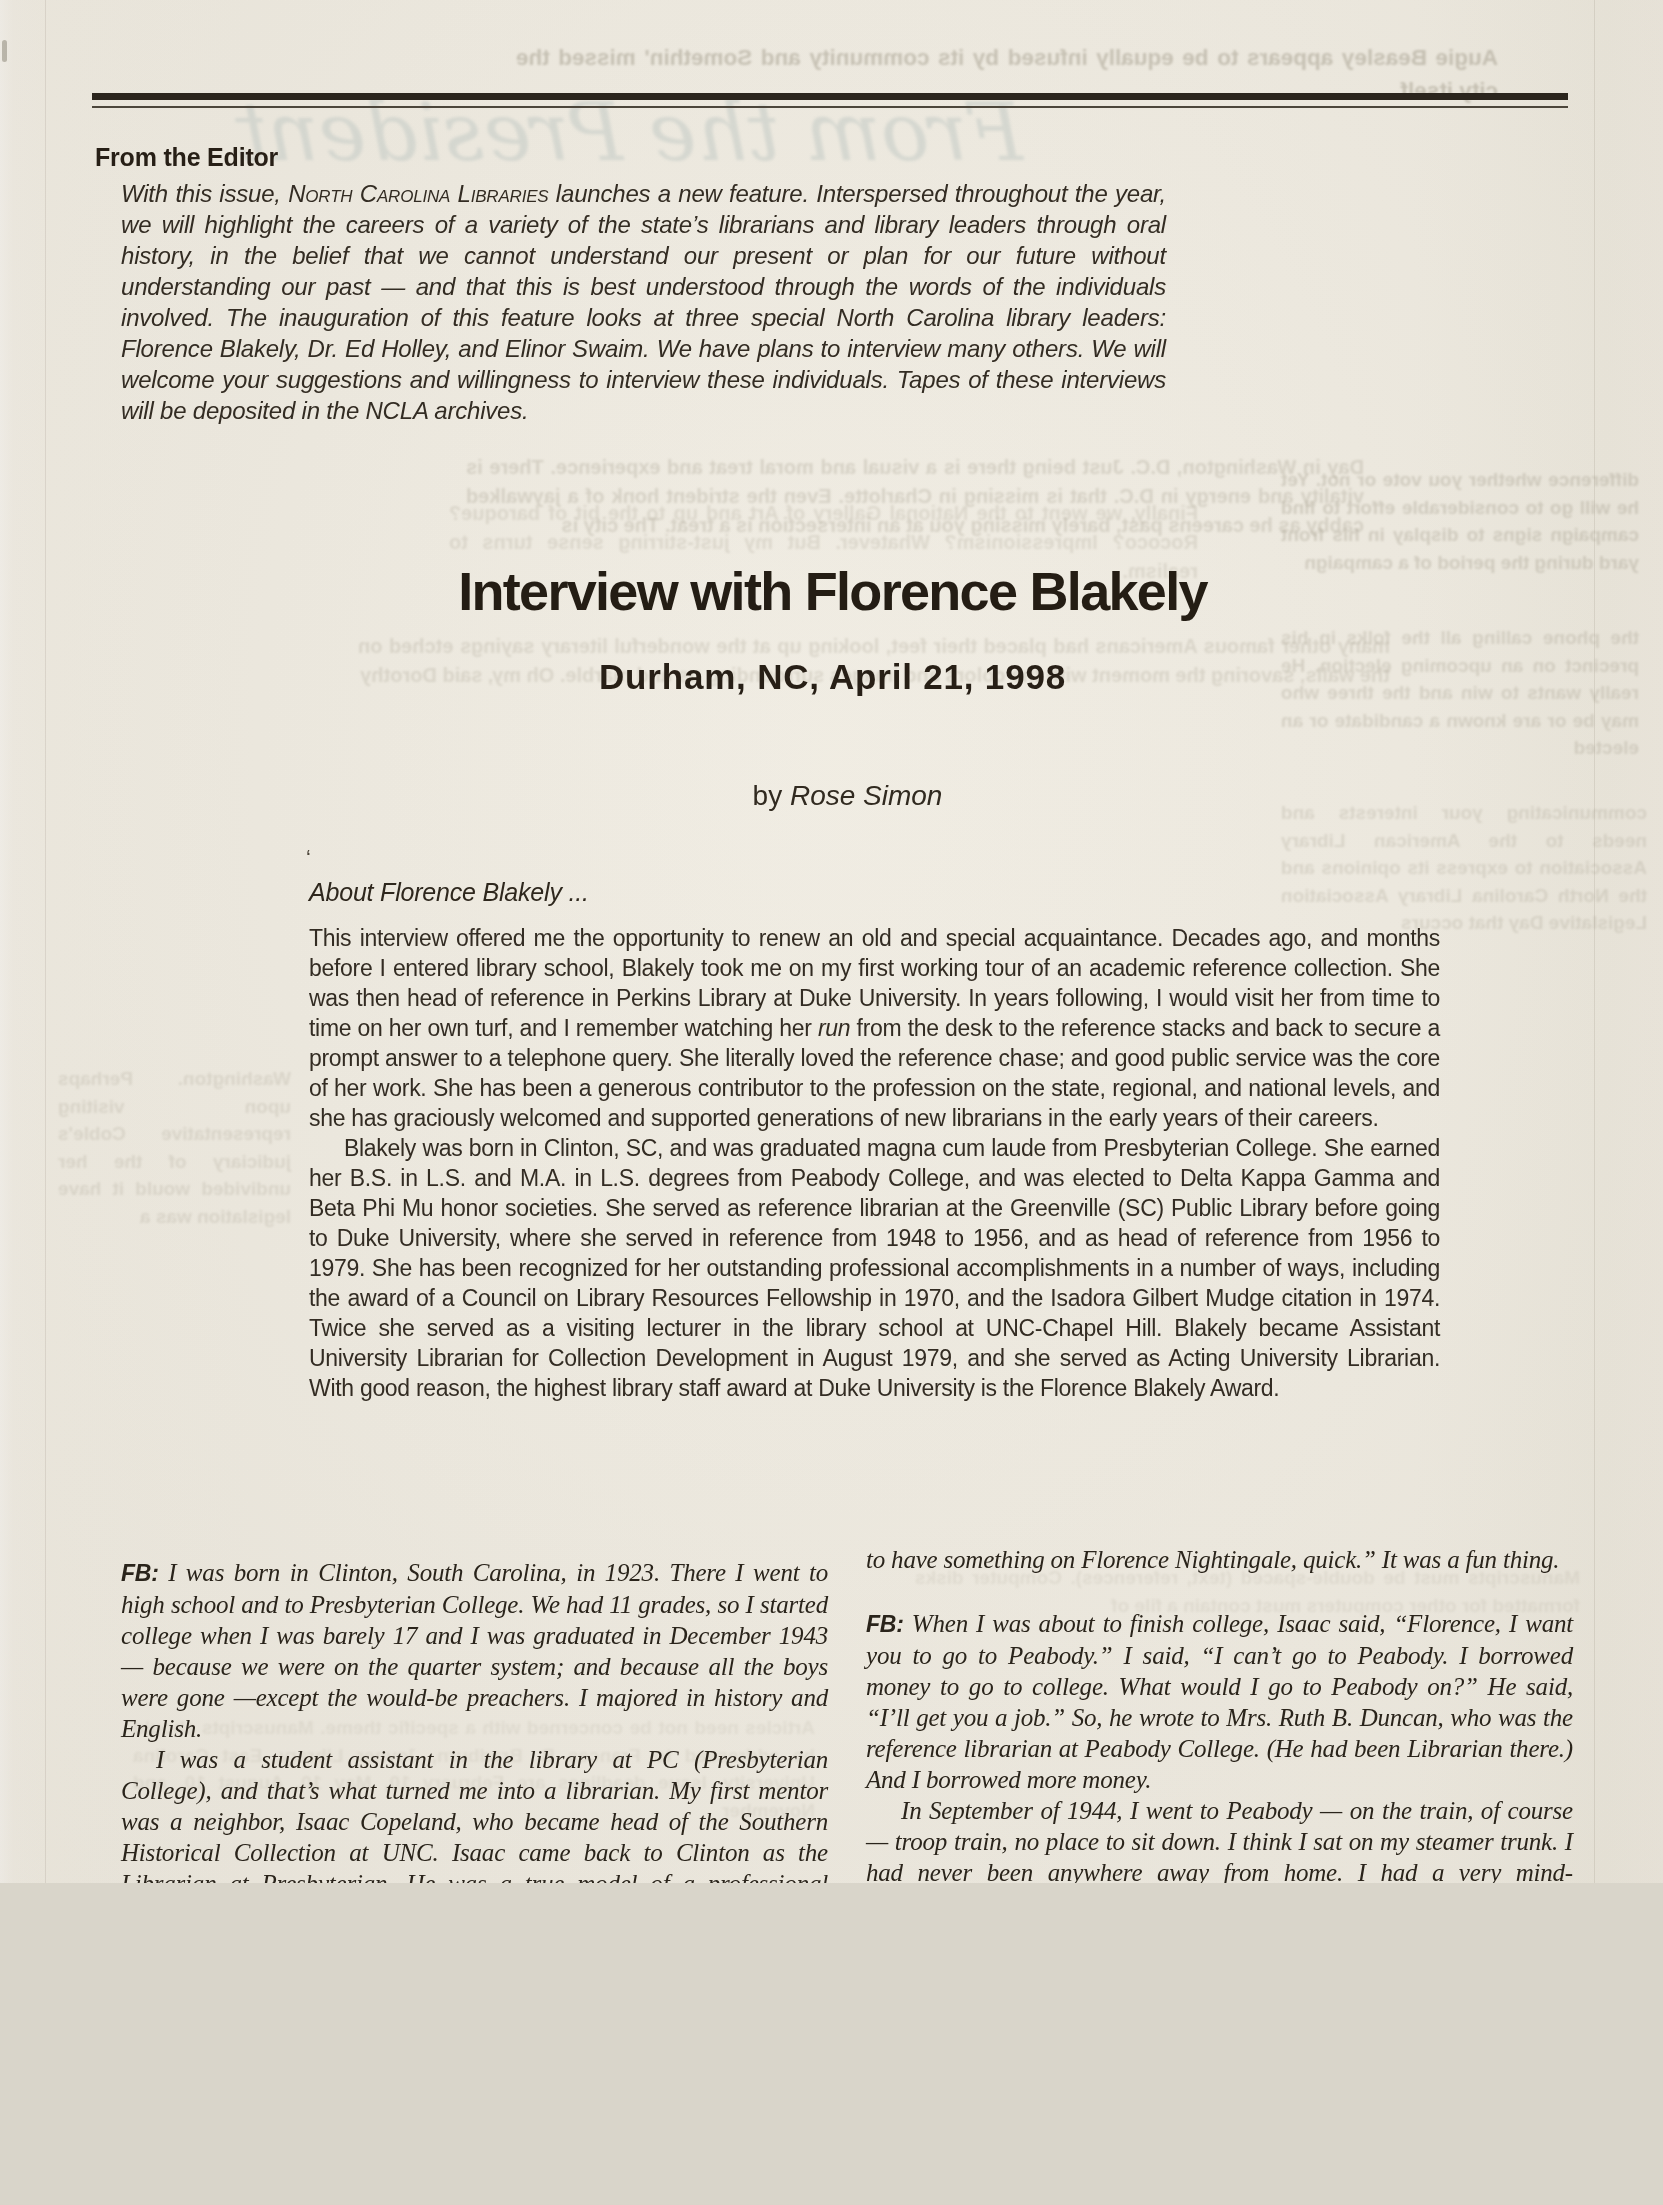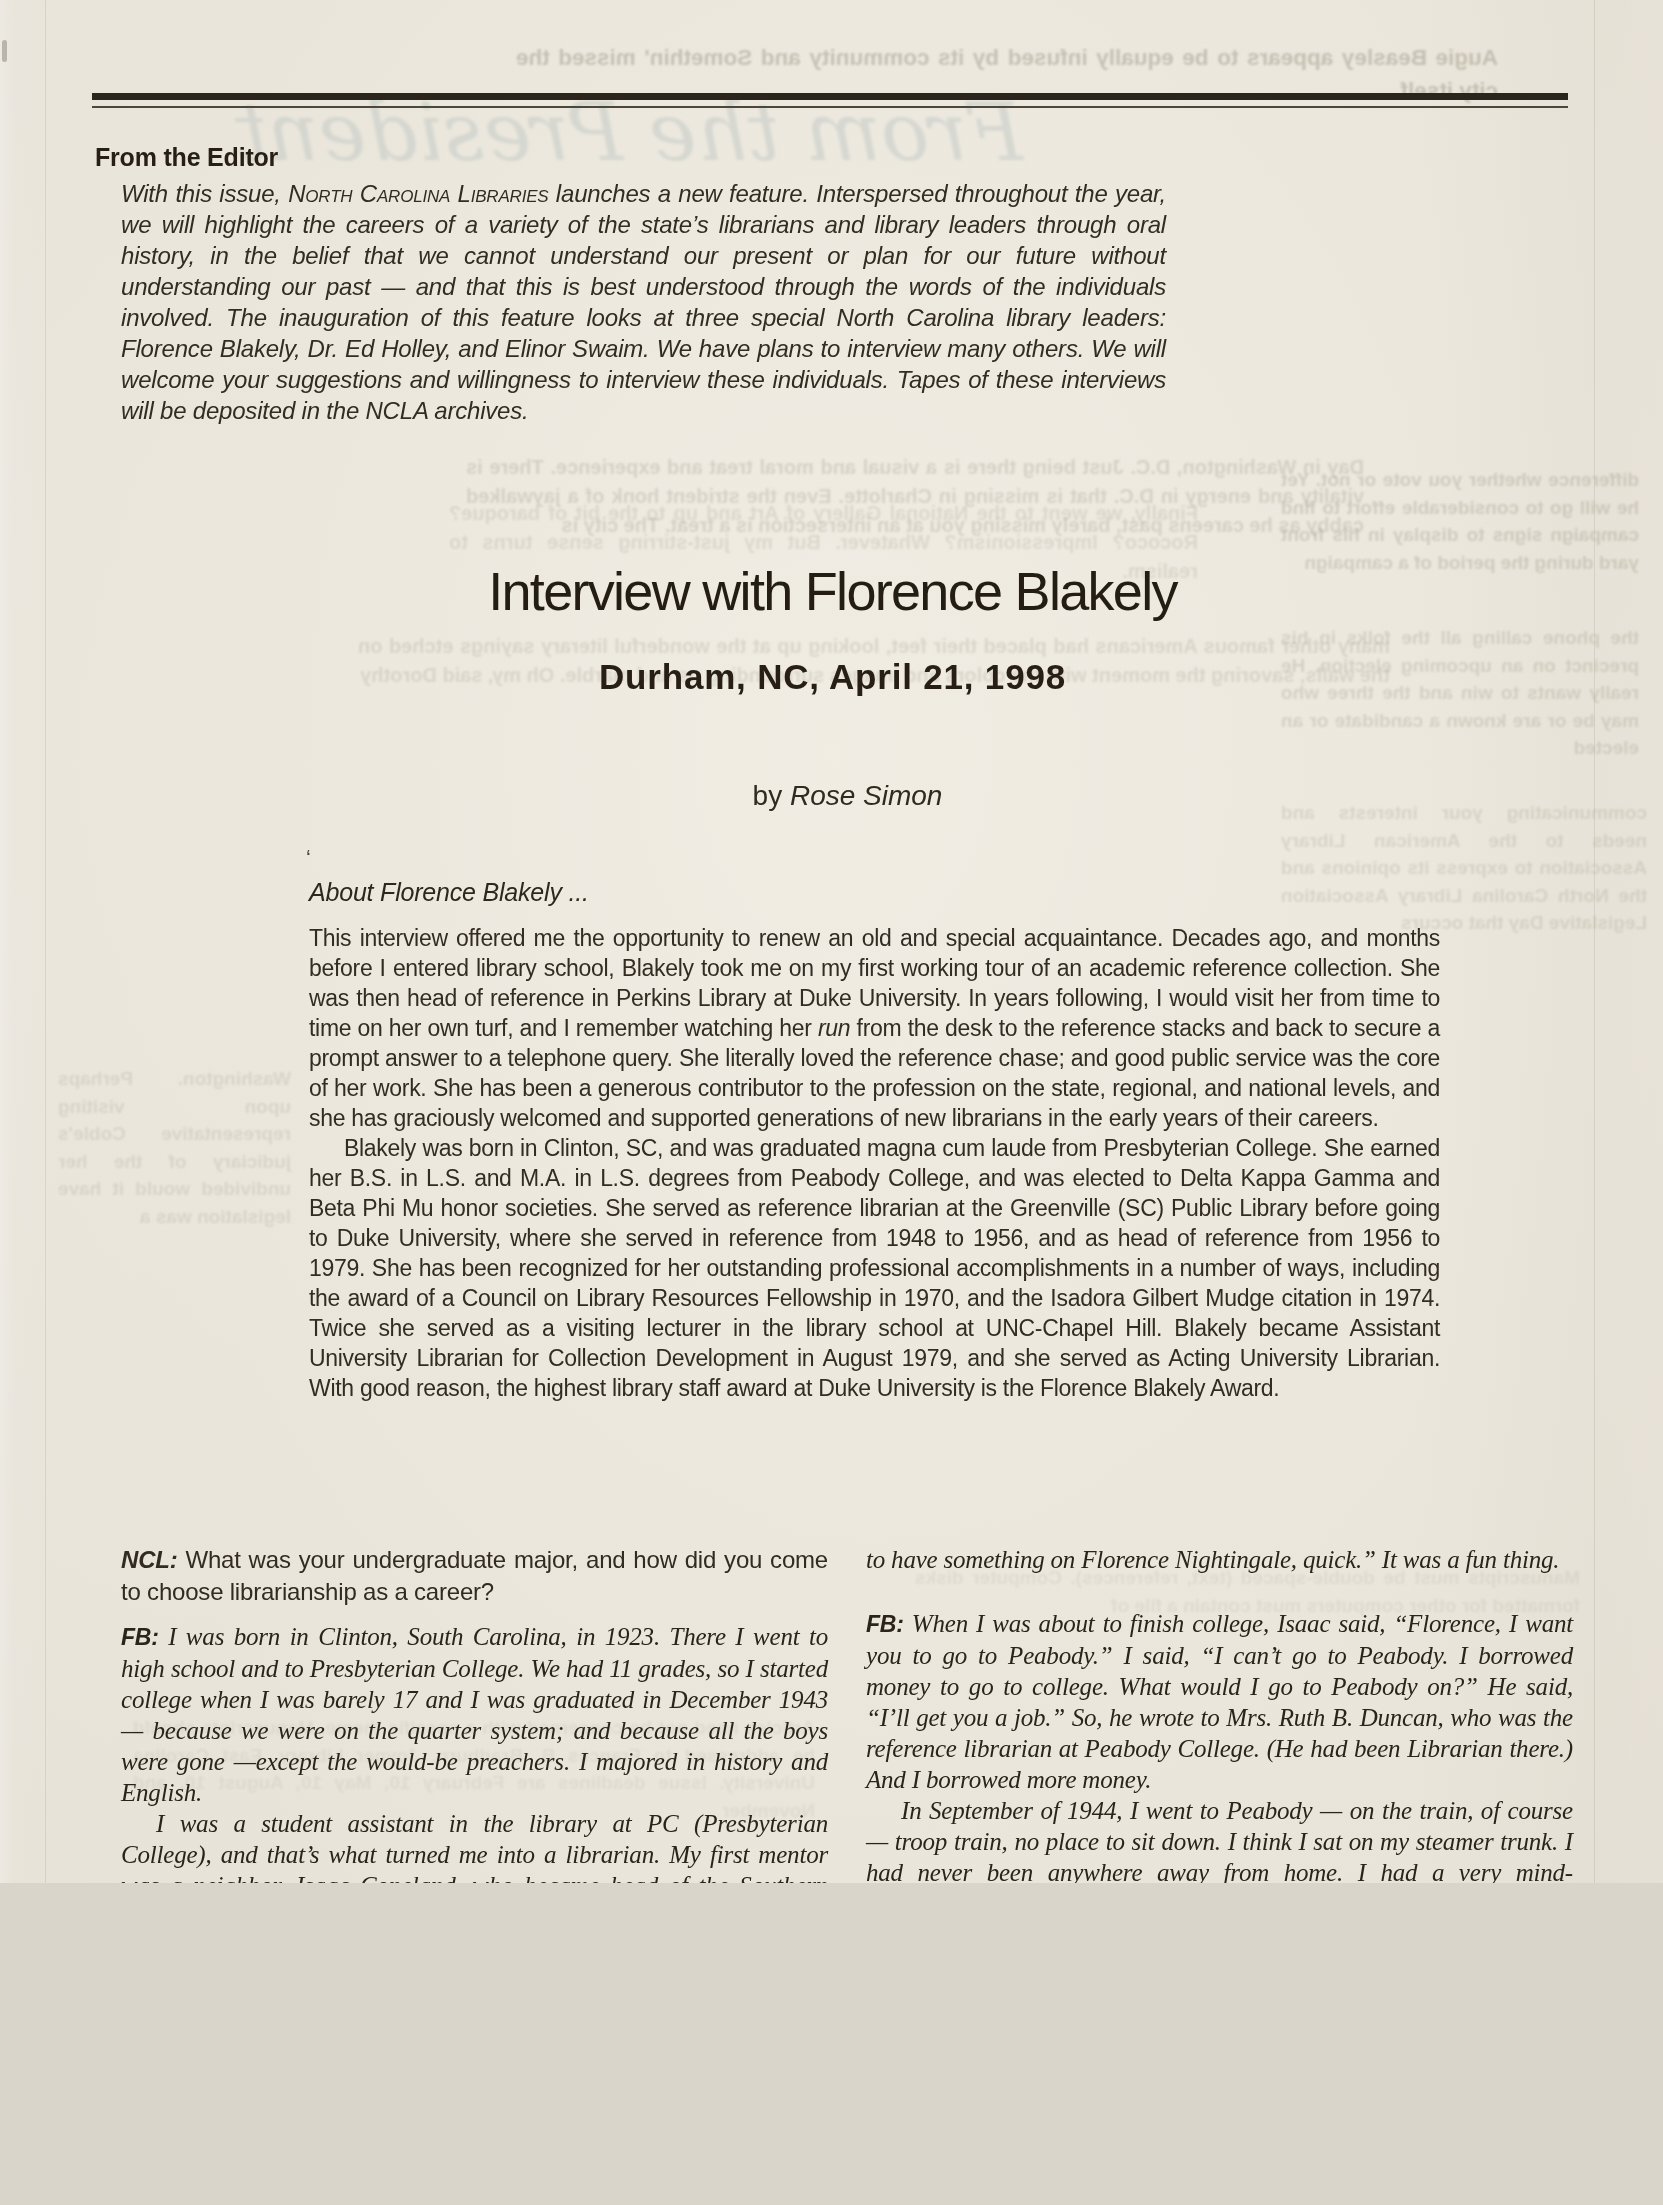--- a/index.html
+++ b/index.html
@@ -18,21 +18,21 @@
   
   .rule-thick{left:92px;top:93px;width:1476px;height:6.7px;background:#2b251d;}
   .rule-thin{left:92px;top:106px;width:1476px;height:1.7px;background:#4c463b;}
   
   .editor-heading{left:95px;top:143px;margin:0;font-size:25px;font-weight:700;color:#271f16;letter-spacing:-0.2px;}
   .editor-body{left:121px;top:178px;width:1045px;margin:0;font-style:italic;font-size:24px;line-height:31px;
     color:#332c23;text-align:justify;letter-spacing:-0.2px;}
   .sc{font-variant:small-caps;}
   
   .title-wrap{left:92px;top:0;width:1481px;text-align:center;}
-  .title{position:absolute;left:0;top:564px;width:100%;margin:0;font-size:54px;font-weight:400;
+  .title{position:absolute;left:0;top:564px;width:100%;margin:0;font-size:54px;font-weight:700;
     letter-spacing:-1.7px;color:#241d14;line-height:1;}
   .subtitle{position:absolute;left:0;top:659px;width:100%;margin:0;font-size:35px;font-weight:700;
     letter-spacing:0.8px;color:#271f16;line-height:1;}
   .byline{position:absolute;left:0;top:764px;width:100%;margin:15px;font-size:28px;color:#312a20;line-height:1.2;}
   .about{left:309px;top:878px;margin:0;font-style:italic;font-size:25px;color:#2e271d;letter-spacing:-0.2px;}
   .stray{left:306px;top:845px;font-size:21.6px;color:#4a4337;}
   
   .intro{left:309px;top:923px;width:1131px;font-size:23px;line-height:30px;color:#332c23;
     text-align:justify;letter-spacing:-0.3px;}
   .intro p{margin:0;}
@@ -97,21 +97,20 @@
 
   <div class="abs stray z">‘</div>
   <p class="abs about z">About Florence Blakely ...</p>
 
   <div class="abs intro z">
     <p><span>This interview offered me the opportunity to renew an old and special acquaintance. Decades ago, and months before I entered library school, Blakely took me on my first working tour of an academic reference collection. She was then head of reference in Perkins Library at Duke University. In years following, I would visit her from time to time on her own turf, and I remember watching her </span><i>run</i><span> from the desk to the reference stacks and back to secure a prompt answer to a telephone query. She literally loved the reference chase; and good public service was the core of her work. She has been a generous contributor to the profession on the state, regional, and national levels, and she has graciously welcomed and supported generations of new librarians in the early years of their careers.</span></p>
     <p class="indent">Blakely was born in Clinton, SC, and was graduated magna cum laude from Presbyterian College. She earned her B.S. in L.S. and M.A. in L.S. degrees from Peabody College, and was elected to Delta Kappa Gamma and Beta Phi Mu honor societies. She served as reference librarian at the Greenville (SC) Public Library before going to Duke University, where she served in reference from 1948 to 1956, and as head of reference from 1956 to 1979. She has been recognized for her outstanding professional accomplishments in a number of ways, including the award of a Council on Library Resources Fellowship in 1970, and the Isadora Gilbert Mudge citation in 1974. Twice she served as a visiting lecturer in the library school at UNC-Chapel Hill. Blakely became Assistant University Librarian for Collection Development in August 1979, and she served as Acting University Librarian. With good reason, the highest library staff award at Duke University is the Florence Blakely Award.</p>
   </div>
 
   <div class="abs col col-left z">
-    <p class="q"><span class="lbl">NCL:</span> <span>What was your undergraduate major, and how did you come to choose librarianship as a career?</span></p>
     <div class="gap16"></div>
     <div class="ans">
       <p><span class="lbl-fb">FB:</span> <span>I was born in Clinton, South Carolina, in 1923. There I went to high school and to Presbyterian College. We had 11 grades, so I started college when I was barely 17 and I was graduated in December 1943 — because we were on the quarter system; and because all the boys were gone —except the would-be preachers. I majored in history and English.</span></p>
       <p class="indent">I was a student assistant in the library at PC (Presbyterian College), and that’s what turned me into a librarian. My first mentor was a neighbor, Isaac Copeland, who became head of the Southern Historical Collection at UNC. Isaac came back to Clinton as the Librarian at Presbyterian. He was a true model of a professional librarian, and he let me do everything, which was great. I read shelves, cataloged (catalog? ME catalog?), and I didn’t know what reference work was, but I found it to be the most interesting part of the job: students coming up, saying, “Hey, I’ve got</p>
     </div>
   </div>
 
   <div class="abs col col-right z">
     <div class="ans">
       <p>to have something on Florence Nightingale, quick.” It was a fun thing.</p>

